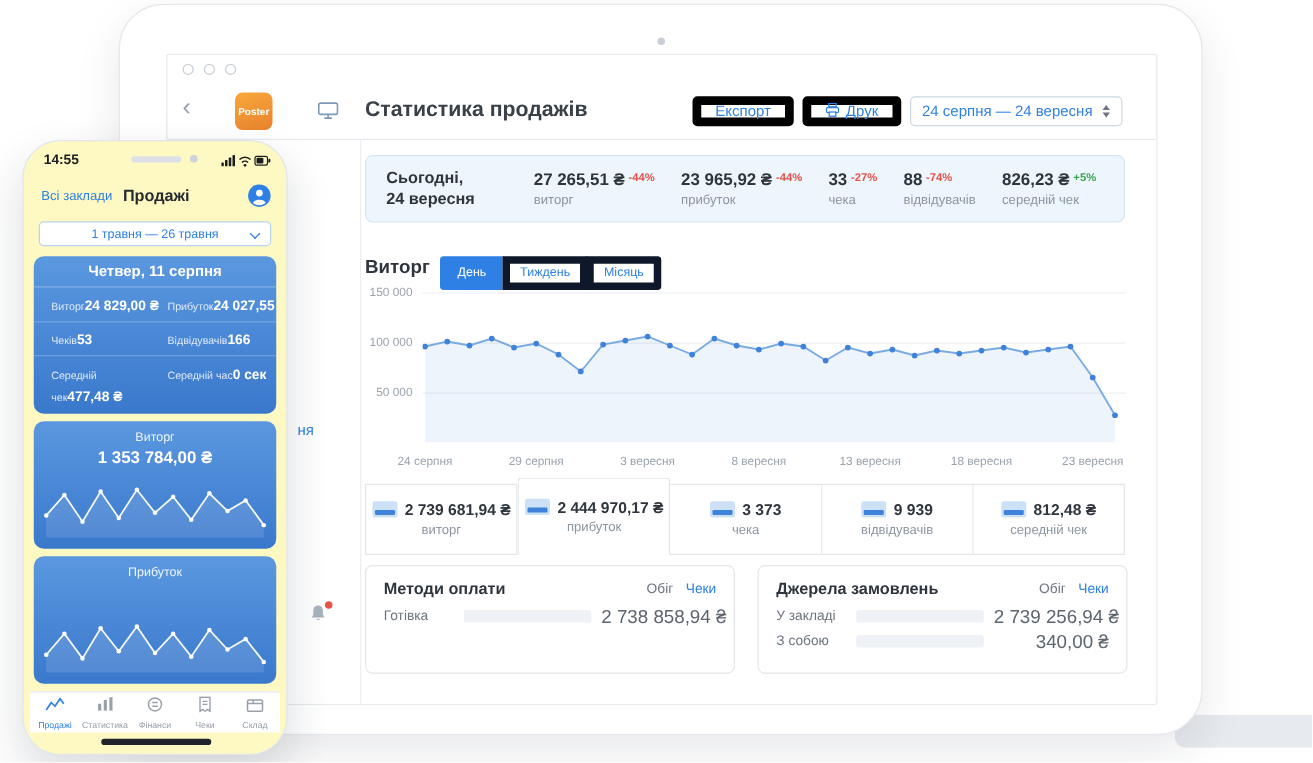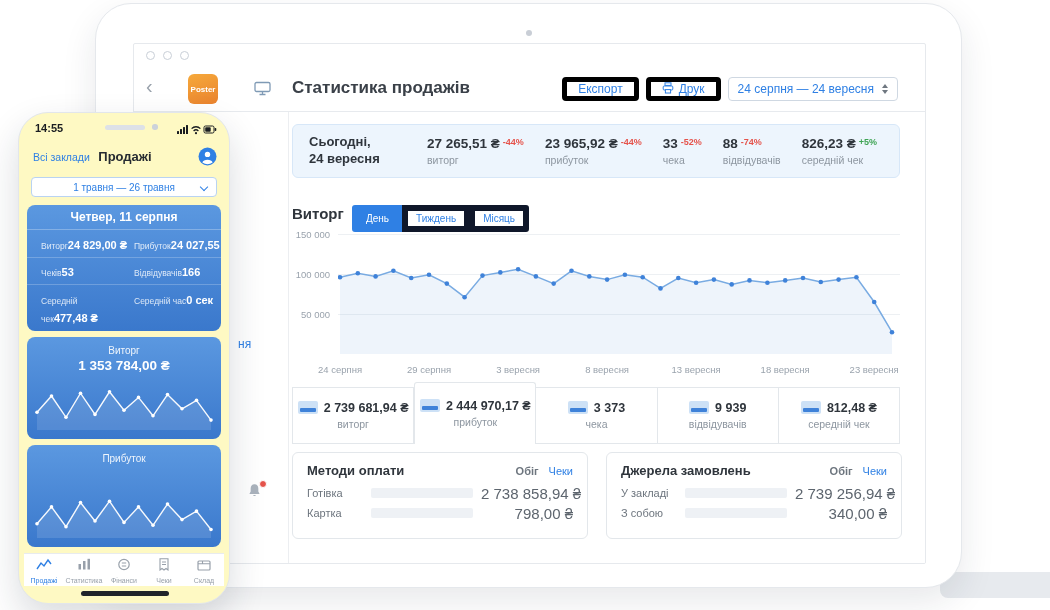--- a/index.html
+++ b/index.html
@@ -26,21 +26,21 @@
   .apphead { position: absolute; left: 0; top: 22px; width: 100%; height: 46px;
              border-bottom: 1px solid #e7eaee; }
   .back { position: absolute; left: 12px; top: 9px; font-size: 20px; color: #98a1ab; cursor: default; }
   .logo { position: absolute; left: 54px; top: 8px; width: 30px; height: 30px; border-radius: 6px;
           background: linear-gradient(160deg,#f6a93b,#e9822e); color: #fff; font-size: 8px;
           font-weight: bold; display: flex; align-items: center; justify-content: center; }
   .monitor { position: absolute; left: 120px; top: 15px; }
   .apptitle { position: absolute; left: 158px; top: 12px; font-size: 17px; font-weight: bold; color: #3a4048; }
   .hbtns { position: absolute; right: 27px; top: 11px; display: flex; gap: 7px; align-items: center; }
   .hbtn { display: flex; align-items: center; gap: 5px; height: 24px; padding: 0 11px;
-          border: 5px solid #000000; border-radius: 4px; background: #fff; color: #2f80e4;
+          border: 7px solid #000000; border-radius: 4px; background: #fff; color: #2f80e4;
           font-size: 12px; font-family: inherit; }
   .datesel { display: flex; align-items: center; gap: 8px; height: 24px; padding: 0 9px;
              border: 1px solid #cfd8e2; border-radius: 4px; color: #2f80e4; font-size: 12px; background:#fff; }
   .updown { display: flex; flex-direction: column; gap: 2px; }
   .tri-up { width: 0; height: 0; border-left: 3.5px solid transparent; border-right: 3.5px solid transparent;
             border-bottom: 4px solid #6f7780; }
   .tri-down { width: 0; height: 0; border-left: 3.5px solid transparent; border-right: 3.5px solid transparent;
               border-top: 4px solid #6f7780; }
 
   .content { position: absolute; left: 0; top: 68px; width: 100%; bottom: 0; background: #fff; }
@@ -89,21 +89,21 @@
                   background: #3f82d9; border-radius: 1px; }
   .mval { font-size: 12.5px; font-weight: bold; color: #2f353c; white-space: nowrap; }
   .mlab { font-size: 10.5px; color: #8d96a0; }
 
   .panel { position: absolute; top: 340px; width: 296px; height: 87px; background: #fff;
            border: 1px solid #e3e7eb; border-radius: 6px; }
   .panel.p1 { left: 158px; } .panel.p2 { left: 472px; }
   .phead { display: flex; justify-content: space-between; align-items: center; padding: 10px 14px 7px; }
   .ptitle { font-size: 13px; font-weight: bold; color: #2f353c; }
   .plinks { display: flex; gap: 10px; font-size: 11px; }
-  .plink-gray { color: #6d757e; font-weight: bold; } .plink-blue { color: #2f80e4; }
+  .plink-gray { color: #6d757e; } .plink-blue { color: #2f80e4; }
   .prow { display: flex; align-items: center; gap: 8px; padding: 0 14px; height: 16px; margin-bottom: 4px; }
   .prow-lab { width: 56px; font-size: 11px; color: #6d757e; white-space: nowrap; }
   .track { flex: 1; height: 10px; background: #eef1f5; border-radius: 2px; overflow: hidden; }
   .fill { height: 100%; background: #3f7fd8; border-radius: 2px; }
   .prow-val { width: 92px; text-align: right; font-size: 15px; color: #5d656e; white-space: nowrap; }
 
   
   .phone { position: absolute; left: 18px; top: 112px; width: 212px; height: 492px; background: #fef9c3;
            border: 1px solid #e2e6eb; border-radius: 30px; box-shadow: 0 16px 36px rgba(25,35,55,.16);
            z-index: 10; overflow: hidden; }
@@ -215,21 +215,21 @@
           <div class="sum-stats">
             <div>
               <div class="sstat-val"><span>27 265,51 ₴</span><span class="delta down">-44%</span></div>
               <div class="sstat-lab">виторг</div>
             </div>
             <div>
               <div class="sstat-val"><span>23 965,92 ₴</span><span class="delta down">-44%</span></div>
               <div class="sstat-lab">прибуток</div>
             </div>
             <div>
-              <div class="sstat-val"><span>33</span><span class="delta down">-52%</span></div>
+              <div class="sstat-val"><span>33</span><span class="delta down">-27%</span></div>
               <div class="sstat-lab">чека</div>
             </div>
             <div>
               <div class="sstat-val"><span>88</span><span class="delta down">-74%</span></div>
               <div class="sstat-lab">відвідувачів</div>
             </div>
             <div>
               <div class="sstat-val"><span>826,23 ₴</span><span class="delta up">+5%</span></div>
               <div class="sstat-lab">середній чек</div>
             </div>
@@ -343,25 +343,20 @@
             <span class="plinks">
               <span class="plink-gray">Обіг</span>
               <span class="plink-blue">Чеки</span>
             </span>
           </div>
           <div class="prow">
             <span class="prow-lab">Готівка</span>
             <span class="track"><span class="fill" style="width: 98%;"></span></span>
             <span class="prow-val">2 738 858,94 ₴</span>
           </div>
-          <div class="prow">
-            <span class="prow-lab">Картка</span>
-            <span class="track"><span class="fill" style="width: 3%;"></span></span>
-            <span class="prow-val">798,00 ₴</span>
-          </div>
         </div>
 
         <div class="panel p2">
           <div class="phead">
             <span class="ptitle">Джерела замовлень</span>
             <span class="plinks">
               <span class="plink-gray">Обіг</span>
               <span class="plink-blue">Чеки</span>
             </span>
           </div>

